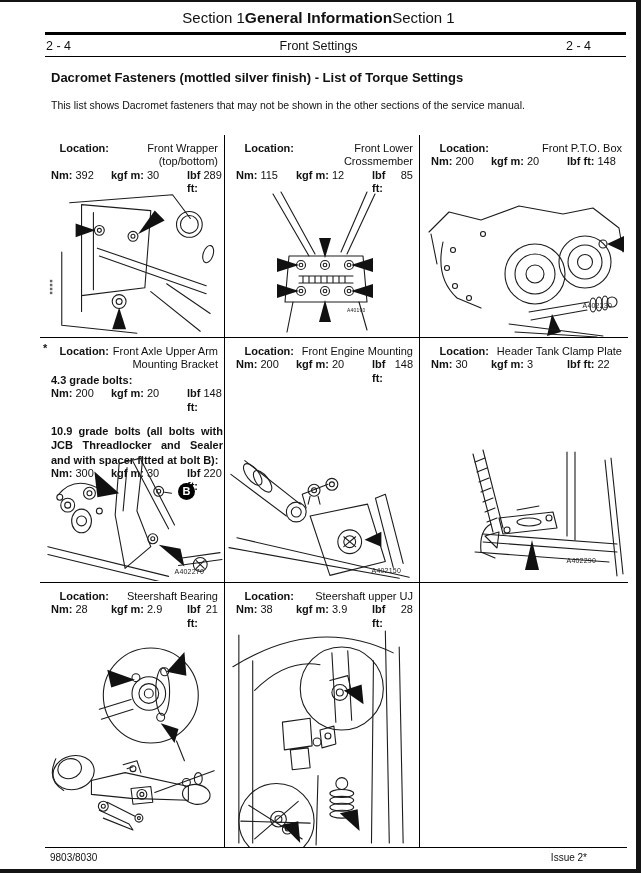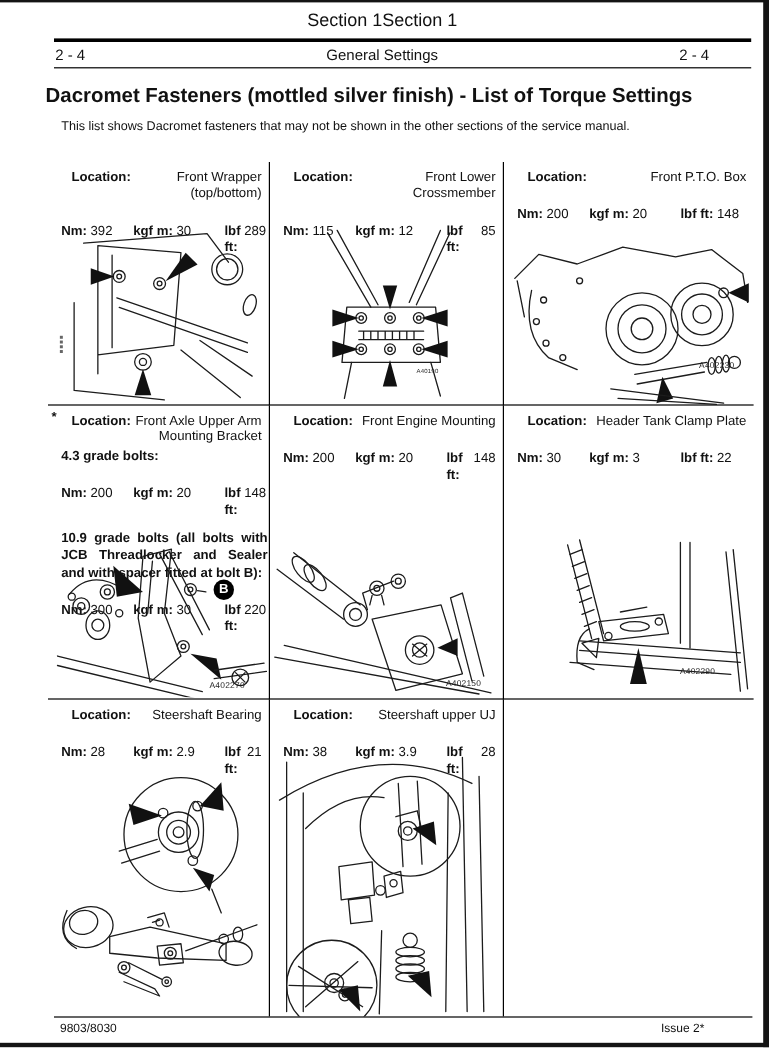--- a/index.html
+++ b/index.html
@@ -8,33 +8,33 @@
   .edge-top{position:absolute;top:0;left:0;width:100%;height:2px;background:#141414;}
   .edge-right{position:absolute;top:0;right:0;width:5px;height:100%;background:#141414;}
   .edge-bottom{position:absolute;bottom:0;left:0;width:100%;height:4px;background:#141414;}
 
   .hdr-row1{position:absolute;top:9px;left:46px;right:50px;display:flex;justify-content:center;align-items:baseline;font-size:15px;}
   .hdr-center{font-weight:bold;font-size:15.5px;}
   .rule-thick{position:absolute;top:32px;left:45px;width:581px;height:3px;background:#000;}
   .hdr-row2{position:absolute;top:39px;left:46px;right:50px;display:flex;justify-content:space-between;align-items:flex-start;font-size:12.5px;}
   .rule-thin{position:absolute;top:56px;left:45px;width:581px;height:1px;background:#000;}
 
-  .doc-title{position:absolute;top:70px;left:38px;font-size:17px;font-weight:bold;}
+  .doc-title{position:absolute;top:70px;left:51px;font-size:13px;font-weight:bold;}
   .doc-intro{position:absolute;top:99px;left:51px;font-size:10.5px;}
 
   .grid{position:absolute;top:135px;left:40px;width:588px;display:grid;
         grid-template-columns:185px 195px 208px;grid-template-rows:203px 245px 264px;}
   .cell{position:relative;padding:7px 6px 0 11px;font-size:11px;line-height:1.22;box-sizing:border-box;}
   .bR{border-right:1px solid #000;}
   .bB{border-bottom:1px solid #000;}
 
   .loc-row{display:flex;text-align:right;}
   .loc-label{width:58px;font-weight:bold;flex:none;}
   .loc-text{flex:1;}
-  .vals{display:flex;margin-top:18px;}
+  .vals{display:flex;margin-top:0;}
   .grp{display:flex;}
   .grp b{margin-right:3px;}
   .g1{width:60px;flex:none;}
   .g2{width:76px;flex:none;}
   .grade{font-weight:bold;margin-top:2px;}
   .para-bold{font-weight:bold;text-align:justify;margin-top:10px;width:172px;line-height:1.3;}
   .marker{position:absolute;left:3px;top:4px;font-weight:bold;font-size:11px;}
 
   .art{position:absolute;left:0;right:1px;}
   .art svg{display:block;width:100%;height:100%;}
@@ -48,26 +48,27 @@
   .footer{position:absolute;top:852px;left:50px;right:54px;display:flex;justify-content:space-between;font-size:10px;}
 </style>
 </head>
 <body>
 
 <div class="page">
   <div class="edge-top"></div>
 
   <div class="hdr-row1">
     <span>Section 1</span>
+    <span class="hdr-center">General Information</span>
     <span>Section 1</span>
   </div>
   <div class="rule-thick"></div>
   <div class="hdr-row2">
     <span>2 - 4</span>
-    <span>General Settings</span>
+    <span>Front Settings</span>
     <span>2 - 4</span>
   </div>
   <div class="rule-thin"></div>
 
   <div class="doc-title">Dacromet Fasteners (mottled silver finish) - List of Torque Settings</div>
   <div class="doc-intro">This list shows Dacromet fasteners that may not be shown in the other sections of the service manual.</div>
 
   <div class="grid">
 
     <div class="cell bR bB">

